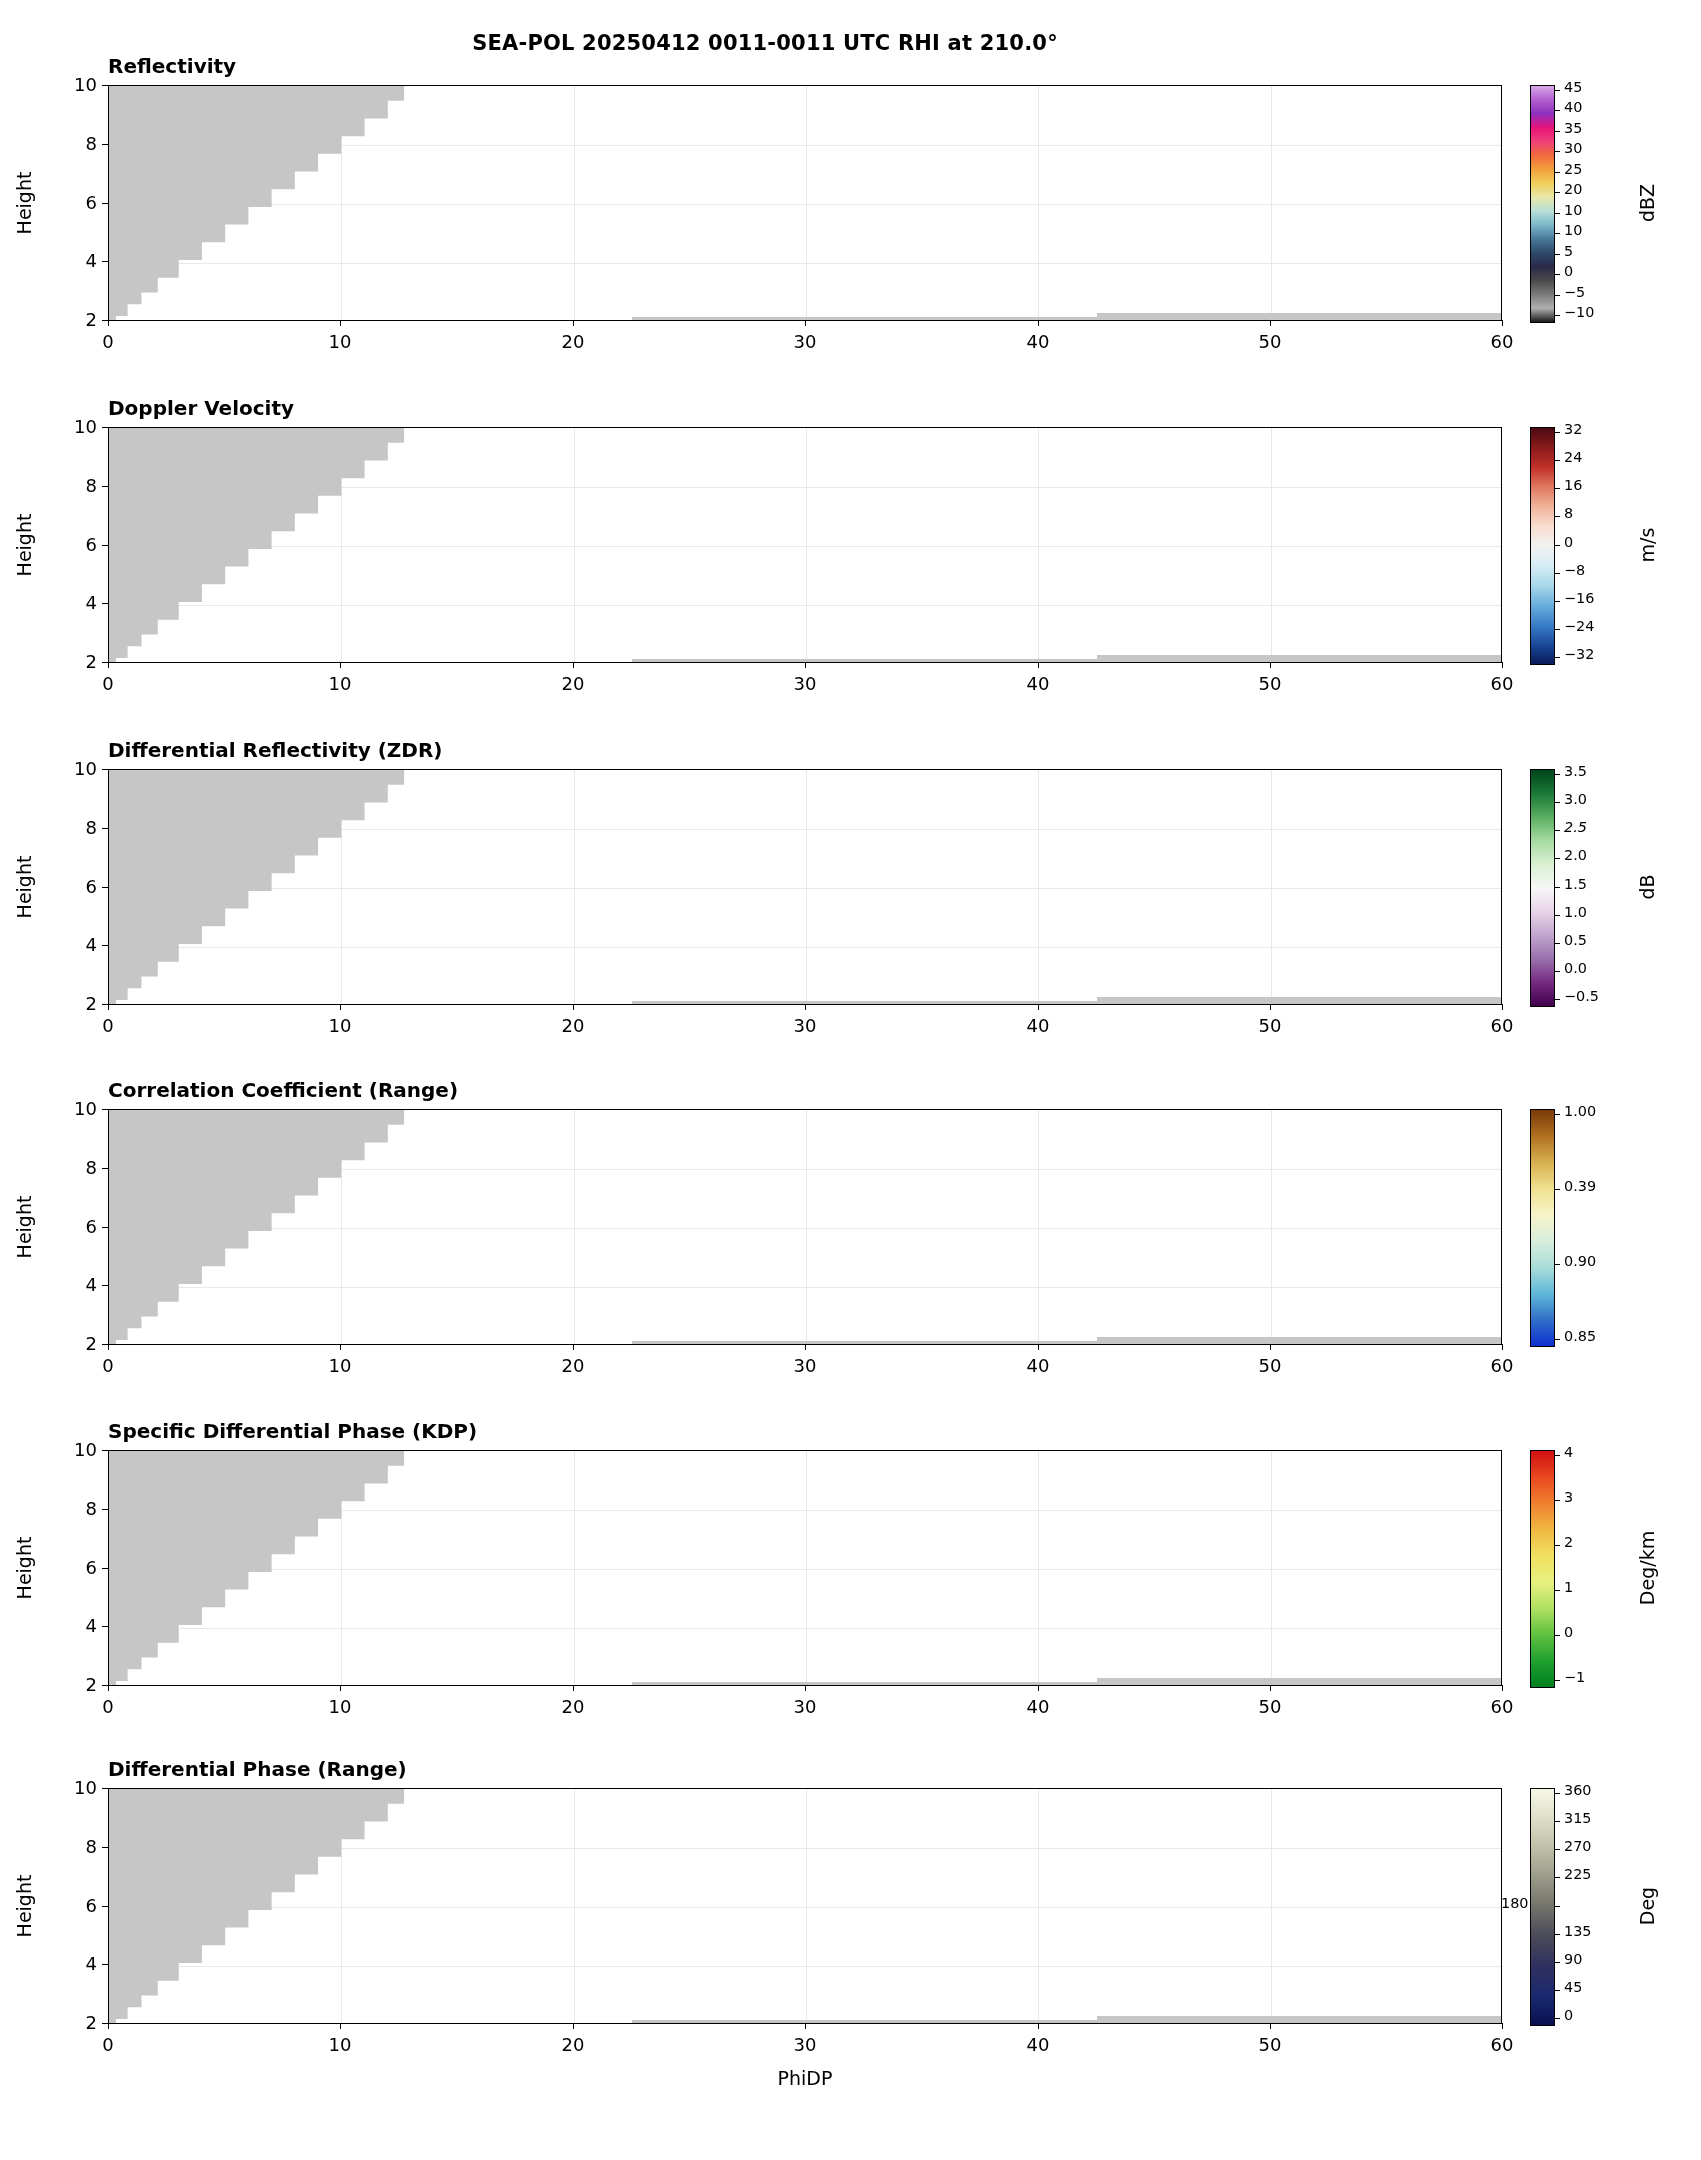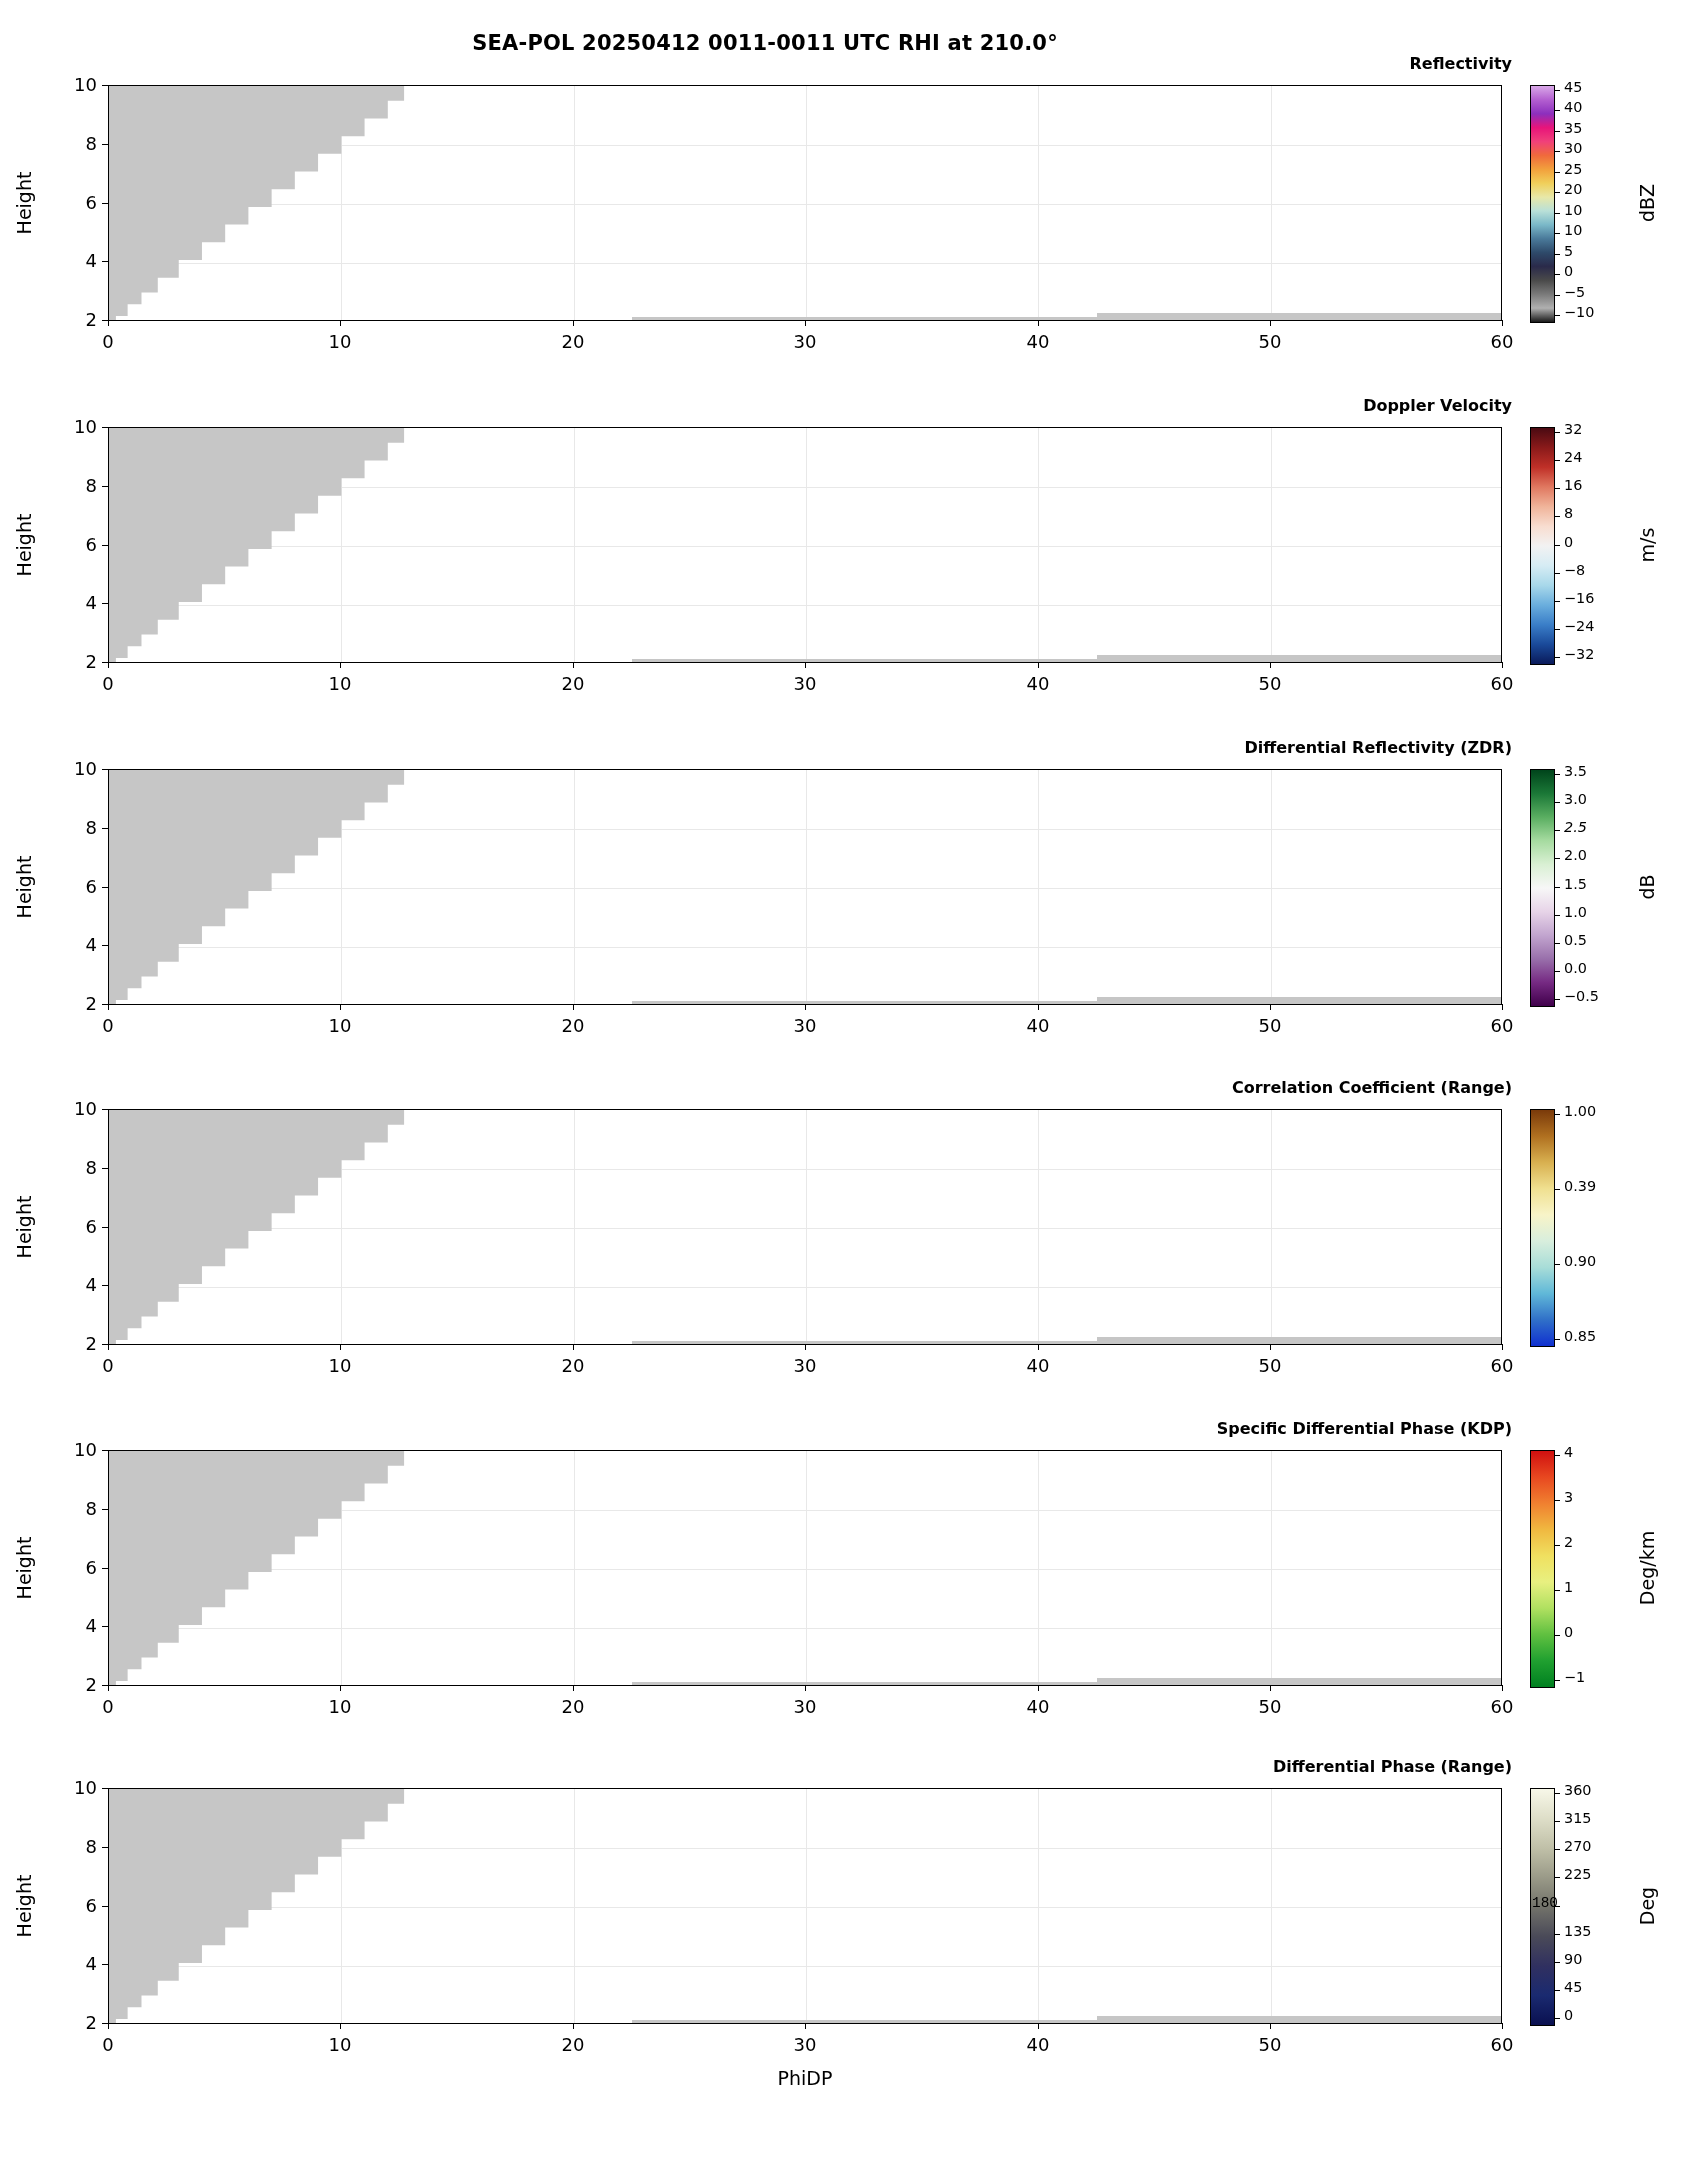--- a/index.html
+++ b/index.html
@@ -32,22 +32,22 @@
   }
   .panel {
     position: absolute;
     left: 0;
     width: 1701px;
   }
   .panel-title {
     position: absolute;
     left: 108px;
     width: 1404px;
-    text-align: right;
-    font-size: 16px;
+    text-align: left;
+    font-size: 20px;
     font-weight: bold;
     top: 0px;
   }
   .axes {
     position: absolute;
     left: 108px;
     top: 31px;
     width: 1394px;
     height: 236px;
     border: 1.4px solid #000000;
@@ -512,21 +512,21 @@
         <div class="cbar" style="left: 1530px; top: 31px; height: 236px; background: linear-gradient(rgb(247, 247, 232), rgb(222, 222, 200), rgb(192, 192, 168), rgb(154, 154, 136), rgb(114, 114, 106), rgb(74, 74, 88), rgb(48, 48, 96), rgb(26, 42, 112), rgb(10, 16, 80));"></div>
         <div class="cbar-tick" style="left: 1554px; top: 36px;"></div>
         <div class="cbar-tl" style="left: 1564px; top: 36px;">360</div>
         <div class="cbar-tick" style="left: 1554px; top: 64px;"></div>
         <div class="cbar-tl" style="left: 1564px; top: 64px;">315</div>
         <div class="cbar-tick" style="left: 1554px; top: 92px;"></div>
         <div class="cbar-tl" style="left: 1564px; top: 92px;">270</div>
         <div class="cbar-tick" style="left: 1554px; top: 120px;"></div>
         <div class="cbar-tl" style="left: 1564px; top: 120px;">225</div>
         <div class="cbar-tick" style="left: 1554px; top: 149px;"></div>
-        <div class="cbar-tl" style="left: 1532px; top: 149px; font-family: Liberation Mono, monospace;">180</div>
+        <div class="cbar-tl" style="left: 1501px; top: 149px;">180</div>
         <div class="cbar-tick" style="left: 1554px; top: 177px;"></div>
         <div class="cbar-tl" style="left: 1564px; top: 177px;">135</div>
         <div class="cbar-tick" style="left: 1554px; top: 205px;"></div>
         <div class="cbar-tl" style="left: 1564px; top: 205px;">90</div>
         <div class="cbar-tick" style="left: 1554px; top: 233px;"></div>
         <div class="cbar-tl" style="left: 1564px; top: 233px;">45</div>
         <div class="cbar-tick" style="left: 1554px; top: 261px;"></div>
         <div class="cbar-tl" style="left: 1564px; top: 261px;">0</div>
         <div class="cbar-label" style="left: 1636px; top: 149px; transform: rotate(-90deg) translateX(-50%);">Deg</div>
       </div>

